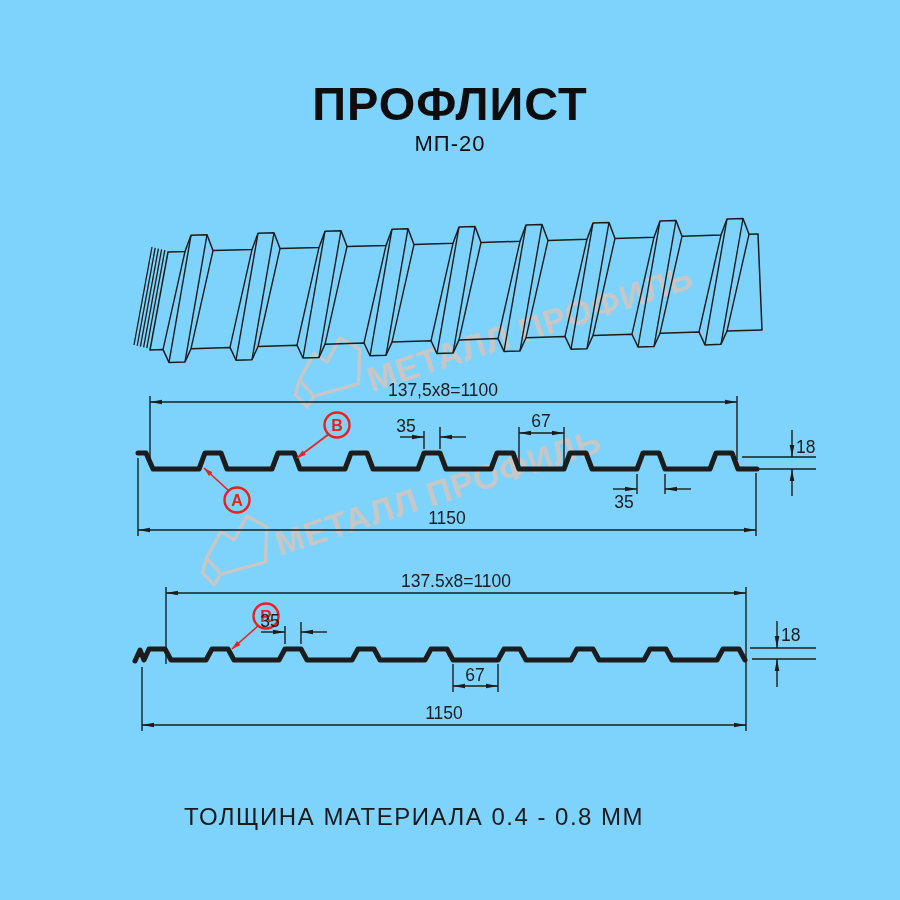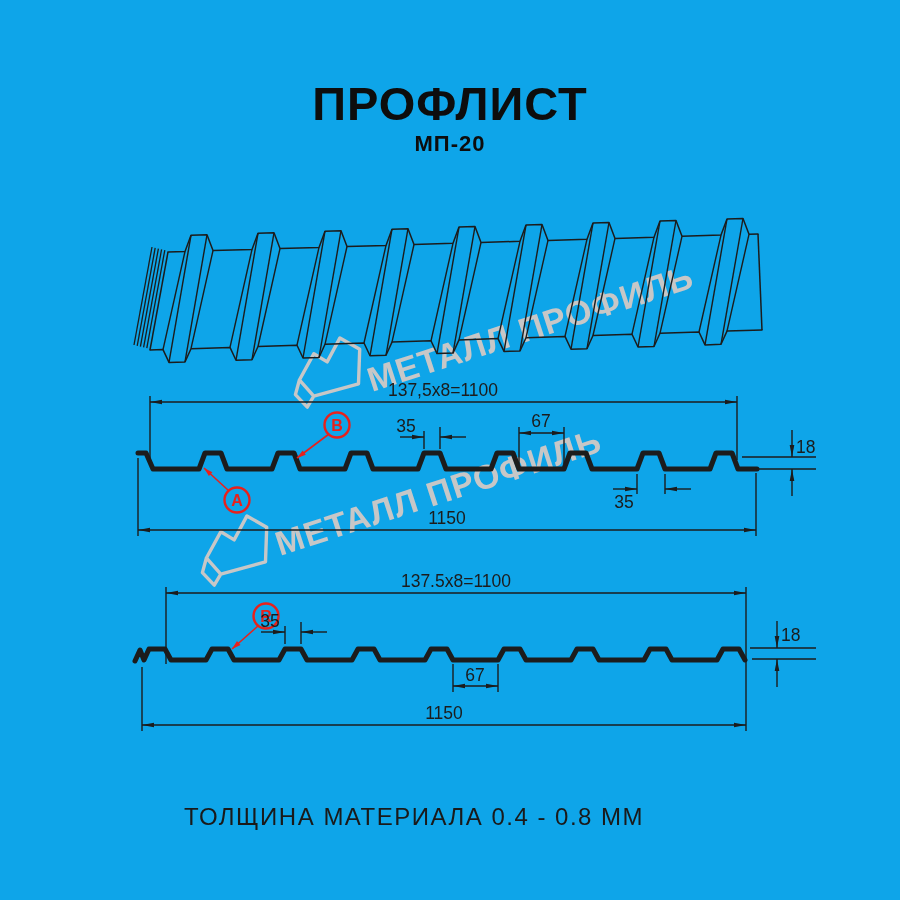--- a/index.html
+++ b/index.html
@@ -1,20 +1,20 @@
 <!DOCTYPE html>
 <html><head>
 <meta charset="utf-8">
 <style>
   html,body{margin:0;padding:0;background:#fff;}
-  #page{position:relative;width:900px;height:900px;background:#0ea5e9;overflow:hidden;
+  #page{position:relative;width:900px;height:900px;background:#7dd3fc;overflow:hidden;
         font-family:"Liberation Sans",sans-serif;}
   .hdr{position:absolute;left:0;width:900px;text-align:center;color:#0d0d0d;}
   #title{top:76px;font-size:47px;font-weight:800;letter-spacing:1px;}
-  #subtitle{top:131px;font-size:22px;font-weight:700;letter-spacing:1px;}
+  #subtitle{top:131px;font-size:22px;font-weight:400;letter-spacing:1px;}
   #footer{position:absolute;left:0;top:803px;width:828px;text-align:center;
           font-size:24px;font-weight:500;letter-spacing:1.5px;color:#1a1a1a;}
   svg{position:absolute;left:0;top:0;}
   text.dim{font-family:"Liberation Sans",sans-serif;font-size:17.5px;fill:#1c1c1c;}
   text.badge{font-family:"Liberation Sans",sans-serif;font-size:16px;font-weight:700;fill:#e8211c;}
   text.wm{font-family:"Liberation Sans",sans-serif;font-size:34px;font-weight:700;
           fill:#c7c7c7;letter-spacing:1px;}
   circle.badge{fill:none;stroke:#e8211c;stroke-width:2.4;}
 </style>
 </head>

